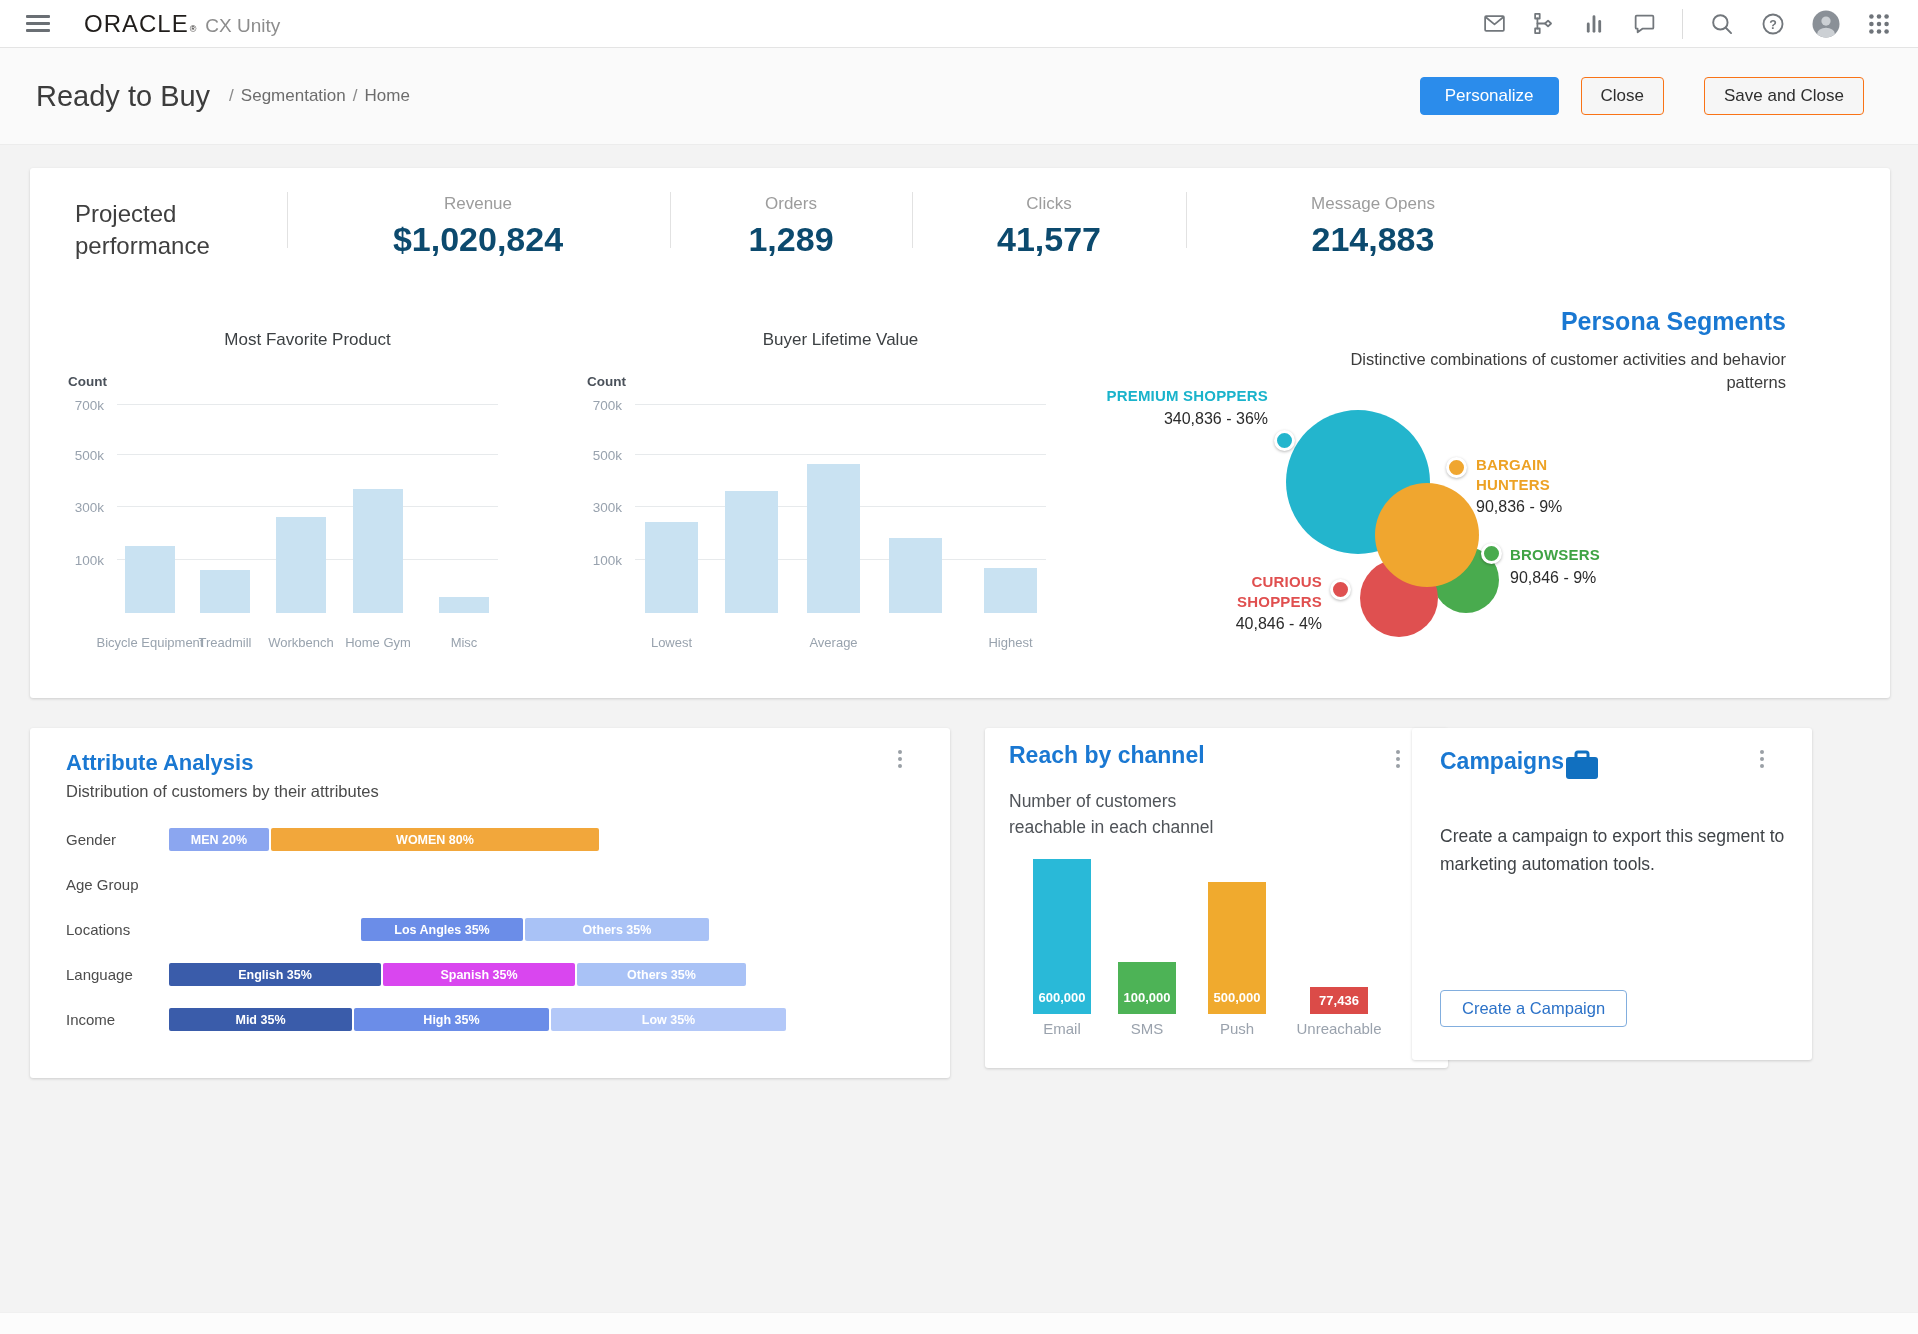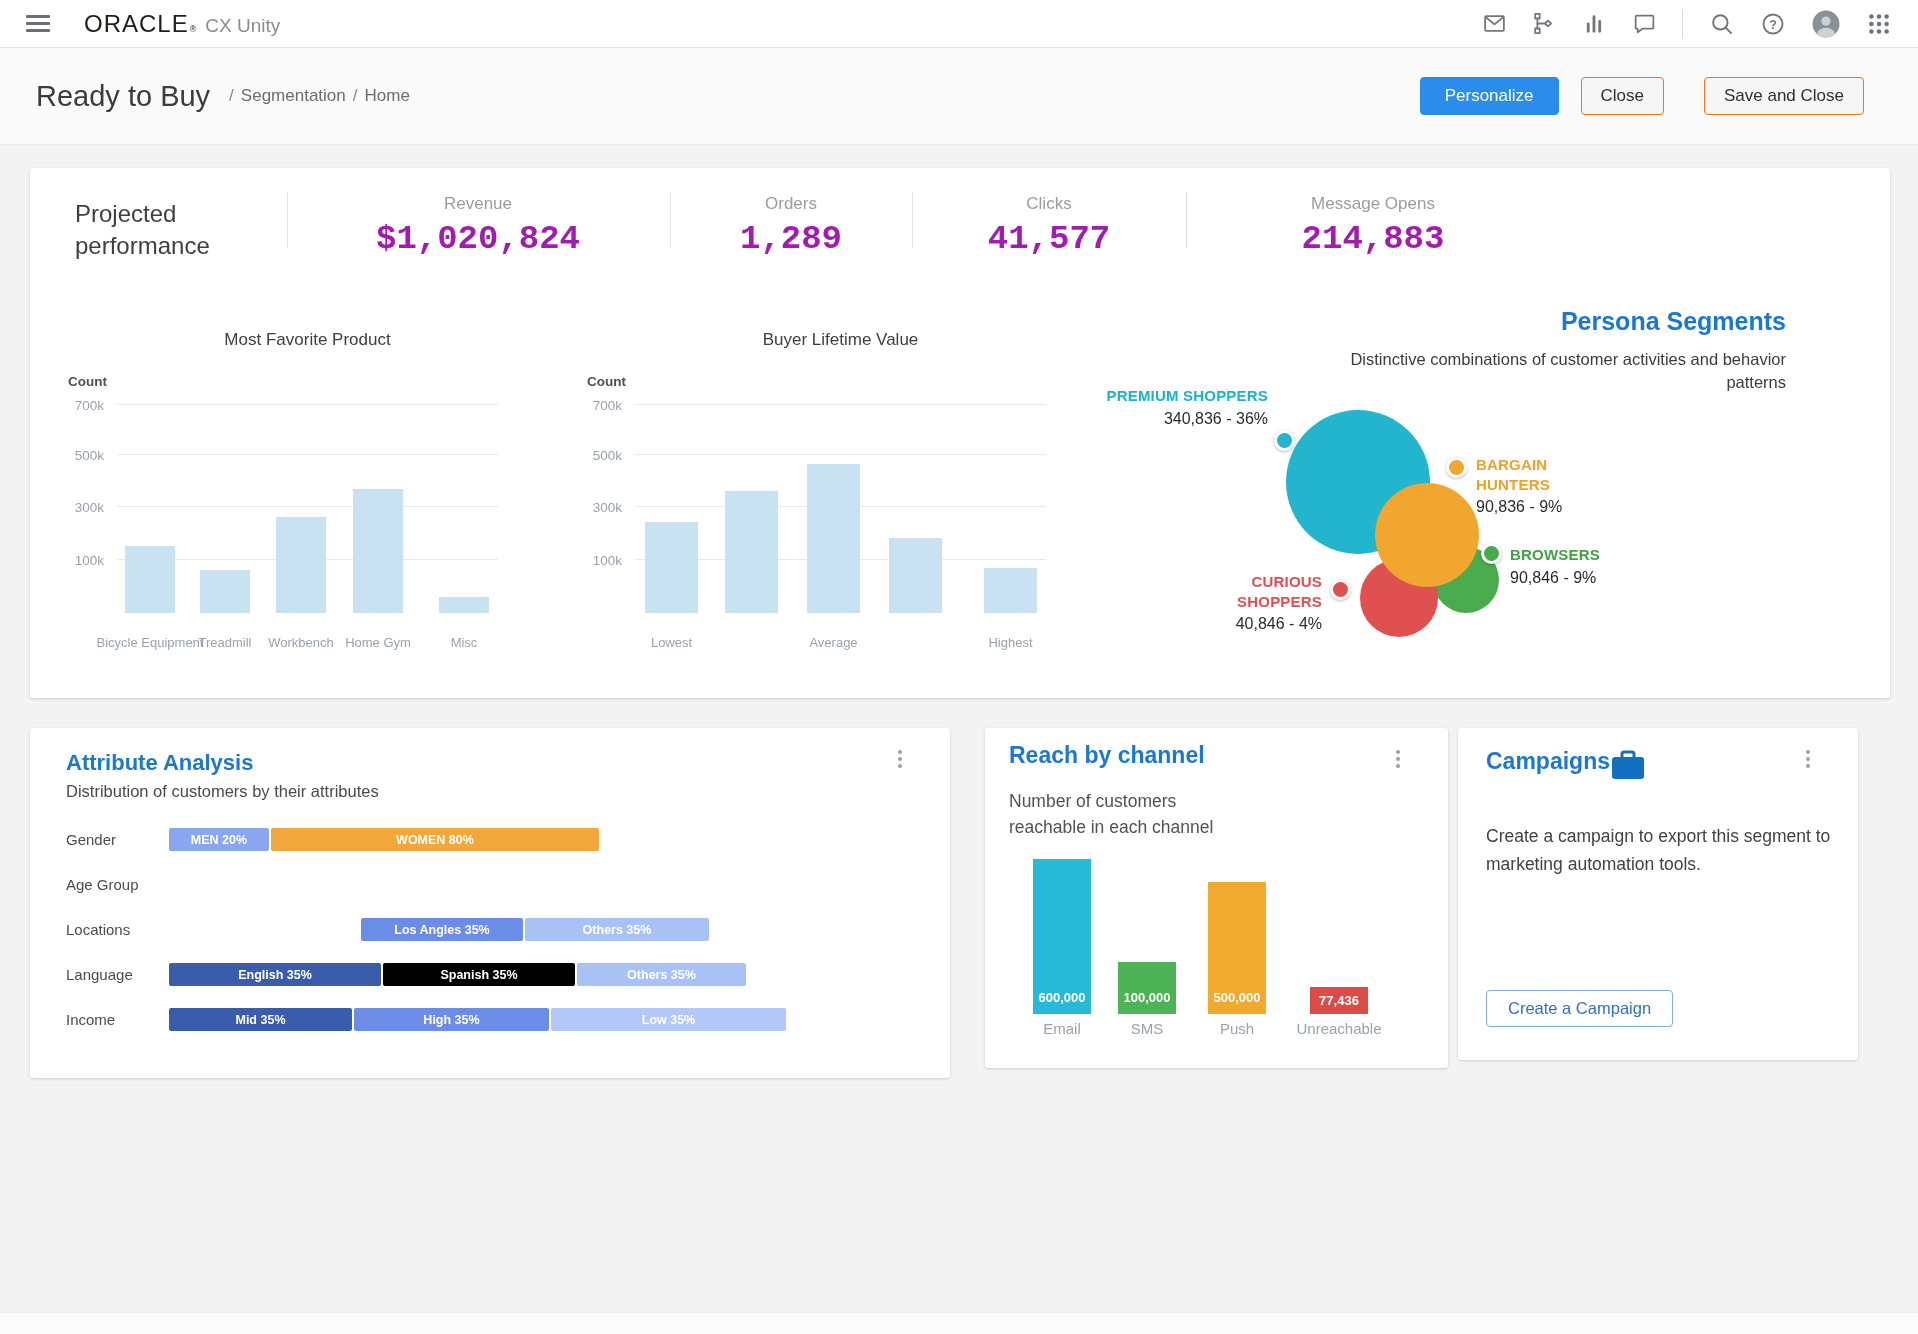--- a/index.html
+++ b/index.html
@@ -31,31 +31,31 @@
   .btn { height:38px; border-radius:4px; font-size:17px; font-family:inherit; cursor:pointer; }
   .btn-primary { background:#2b8ceb; border:1px solid #2b8ceb; color:#fff; padding:1px 24px; }
   .btn-secondary { background:#f6f6f6; border:1px solid #f97316; color:#2f2f2f; padding:0 19px; }
   .btn-last { margin-left:18px; }
 
   
   .card { position:absolute; background:#fff; border-radius:3px; box-shadow:0 1px 3px rgba(0,0,0,.16); }
   .main-card   { left:30px;  top:168px; width:1860px; height:530px; }
   .attr-card   { left:30px;  top:728px; width:920px;  height:350px; }
   .reach-card  { left:985px; top:728px; width:463px;  height:340px; }
-  .camp-card   { left:1458px;top:728px; width:400px;  height:332px; }
+  .camp-card   { left:1412px;top:728px; width:400px;  height:332px; }
 
   .kebab { position:absolute; right:45px; top:16px; cursor:pointer; padding:3px; }
   .kebab i { display:block; width:4.5px; height:4.5px; border-radius:50%; background:#9aa0a6; margin:2.6px auto; }
 
   
   .panel-title { position:absolute; left:45px; top:30px; width:175px; font-size:24px; color:#3f3f3f; line-height:1.35; }
   .kpi-divider { position:absolute; top:24px; height:56px; width:1px; background:#e2e2e2; }
   .kpi { position:absolute; top:26px; transform:translateX(-50%); text-align:center; white-space:nowrap; }
   .kpi .kpi-label { font-size:17px; color:#9c9c9c; }
-  .kpi .kpi-value { font-size:34px; font-weight:700; color:#a21caf; margin-top:6px;font-family:Liberation Mono, monospace; }
+  .kpi .kpi-value { font-size:34px; font-weight:700; color:#0c4a6e; margin-top:6px; }
 
   
   .chart-title { position:absolute; top:162px; text-align:center; font-size:17px; color:#3c4043; }
   .count-label { position:absolute; top:206px; font-size:13.5px; font-weight:700; color:#4a515a; }
   .plot { position:absolute; top:237px; height:208px; }
   .gridline { position:absolute; left:0; right:0; height:1px; background:#e7eaec; }
   .ytick { position:absolute; right:calc(100% + 13px); font-size:13.5px; color:#98a2ae; white-space:nowrap; }
   .chart-bar { position:absolute; bottom:0; }
   .xlabel { position:absolute; top:calc(100% + 22px); transform:translateX(-50%); font-size:13px; color:#99a3ae; white-space:nowrap; }
 
@@ -320,21 +320,21 @@
         <div class="attr-bar">
           <div class="attr-seg" style="width: 190px; background: rgb(58, 92, 170); margin-top: 44px;">San Francisco 35%</div>
           <div class="attr-seg" style="width: 162px; background: rgb(107, 141, 232);">Los Angles 35%</div>
           <div class="attr-seg" style="width: 184px; background: rgb(169, 194, 246);">Others 35%</div>
         </div>
       </div>
       <div class="attr-row" style="top: 235px;">
         <div class="attr-label">Language</div>
         <div class="attr-bar">
           <div class="attr-seg" style="width: 212px; background: rgb(58, 92, 170);">English 35%</div>
-          <div class="attr-seg" style="width: 192px; background: #000000;">Spanish 35%</div>
+          <div class="attr-seg" style="width: 192px; background: #d946ef;">Spanish 35%</div>
           <div class="attr-seg" style="width: 169px; background: rgb(169, 194, 246);">Others 35%</div>
         </div>
       </div>
       <div class="attr-row" style="top: 280px;">
         <div class="attr-label">Income</div>
         <div class="attr-bar">
           <div class="attr-seg" style="width: 183px; background: rgb(58, 92, 170);">Mid 35%</div>
           <div class="attr-seg" style="width: 195px; background: rgb(107, 141, 232);">High 35%</div>
           <div class="attr-seg" style="width: 235px; background: rgb(179, 200, 248);">Low 35%</div>
         </div>

